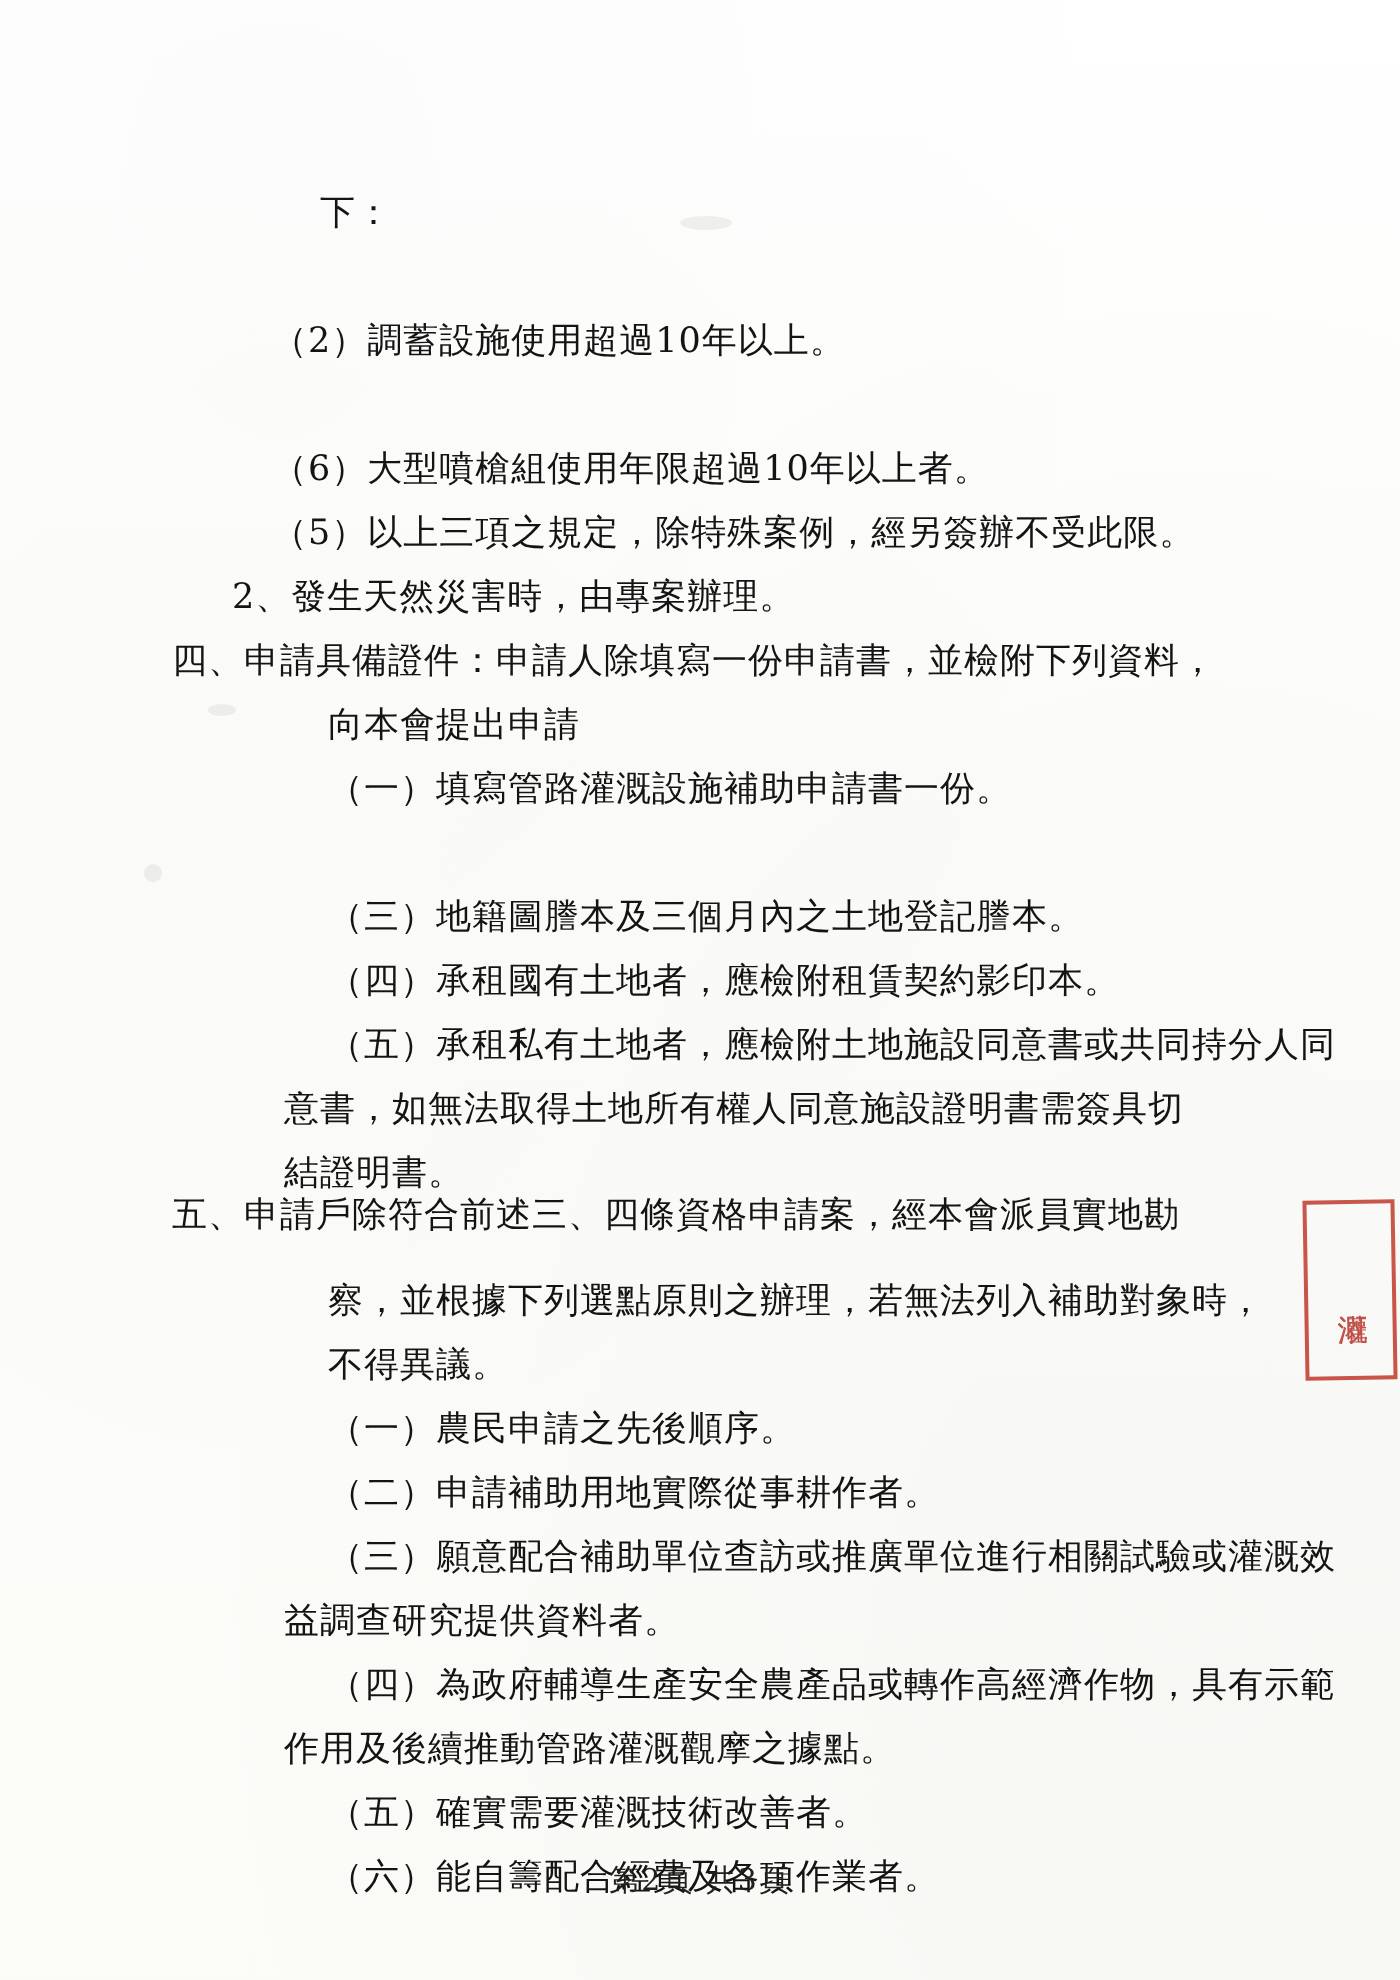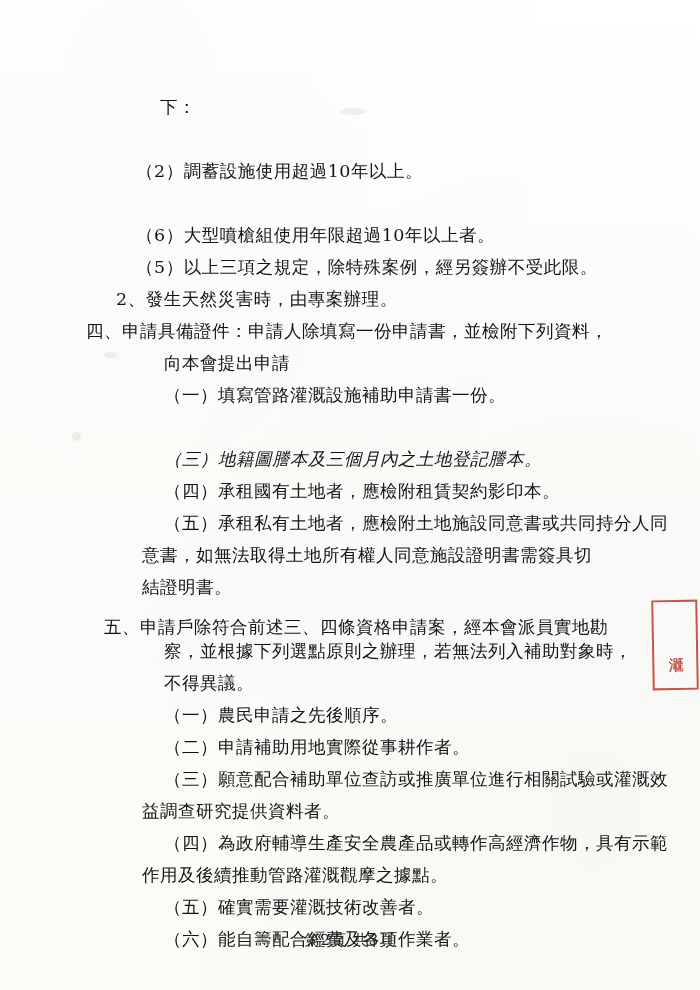--- a/index.html
+++ b/index.html
@@ -104,26 +104,26 @@
 
   <div class="content">
     <div class="line lvl-top" style="top:98px;">下：</div>
     <div class="line lvl-paren" style="top:162px;text-align:center;">（2）調蓄設施使用超過10年以上。</div>
     <div class="line lvl-paren" style="top:226px;">（6）大型噴槍組使用年限超過10年以上者。</div>
     <div class="line lvl-paren" style="top:258px;">（5）以上三項之規定，除特殊案例，經另簽辦不受此限。</div>
     <div class="line lvl-num2" style="top:290px;">2、發生天然災害時，由專案辦理。</div>
     <div class="line lvl-head" style="top:322px;">四、申請具備證件：申請人除填寫一份申請書，並檢附下列資料，</div>
     <div class="line lvl-ind1" style="top:354px;">向本會提出申請</div>
     <div class="line lvl-ind1" style="top:386px;">（一）填寫管路灌溉設施補助申請書一份。</div>
-    <div class="line lvl-ind1" style="top:450px;font-style:italic;">（三）地籍圖謄本及三個月內之土地登記謄本。</div>
+    <div class="line lvl-ind1" style="top:450px;">（三）地籍圖謄本及三個月內之土地登記謄本。</div>
     <div class="line lvl-ind1" style="top:482px;text-align:right;">（四）承租國有土地者，應檢附租賃契約影印本。</div>
     <div class="line lvl-ind1" style="top:514px;">（五）承租私有土地者，應檢附土地施設同意書或共同持分人同</div>
     <div class="line lvl-ind2" style="top:546px;">意書，如無法取得土地所有權人同意施設證明書需簽具切</div>
     <div class="line lvl-ind2" style="top:578px;">結證明書。</div>
-    <div class="line lvl-head" style="top:618px;margin-left:18px;">五、申請戶除符合前述三、四條資格申請案，經本會派員實地勘</div>
+    <div class="line lvl-head" style="top:599px;">五、申請戶除符合前述三、四條資格申請案，經本會派員實地勘</div>
     <div class="line lvl-ind1" style="top:642px;">察，並根據下列選點原則之辦理，若無法列入補助對象時，</div>
     <div class="line lvl-ind1" style="top:674px;">不得異議。</div>
     <div class="line lvl-ind1" style="top:706px;">（一）農民申請之先後順序。</div>
     <div class="line lvl-ind1" style="top:738px;">（二）申請補助用地實際從事耕作者。</div>
     <div class="line lvl-ind1" style="top:770px;">（三）願意配合補助單位查訪或推廣單位進行相關試驗或灌溉效</div>
     <div class="line lvl-ind2" style="top:802px;">益調查研究提供資料者。</div>
     <div class="line lvl-ind1" style="top:834px;">（四）為政府輔導生產安全農產品或轉作高經濟作物，具有示範</div>
     <div class="line lvl-ind2" style="top:866px;">作用及後續推動管路灌溉觀摩之據點。</div>
     <div class="line lvl-ind1" style="top:898px;">（五）確實需要灌溉技術改善者。</div>
     <div class="line lvl-ind1" style="top:930px;">（六）能自籌配合經費及各項作業者。</div>

